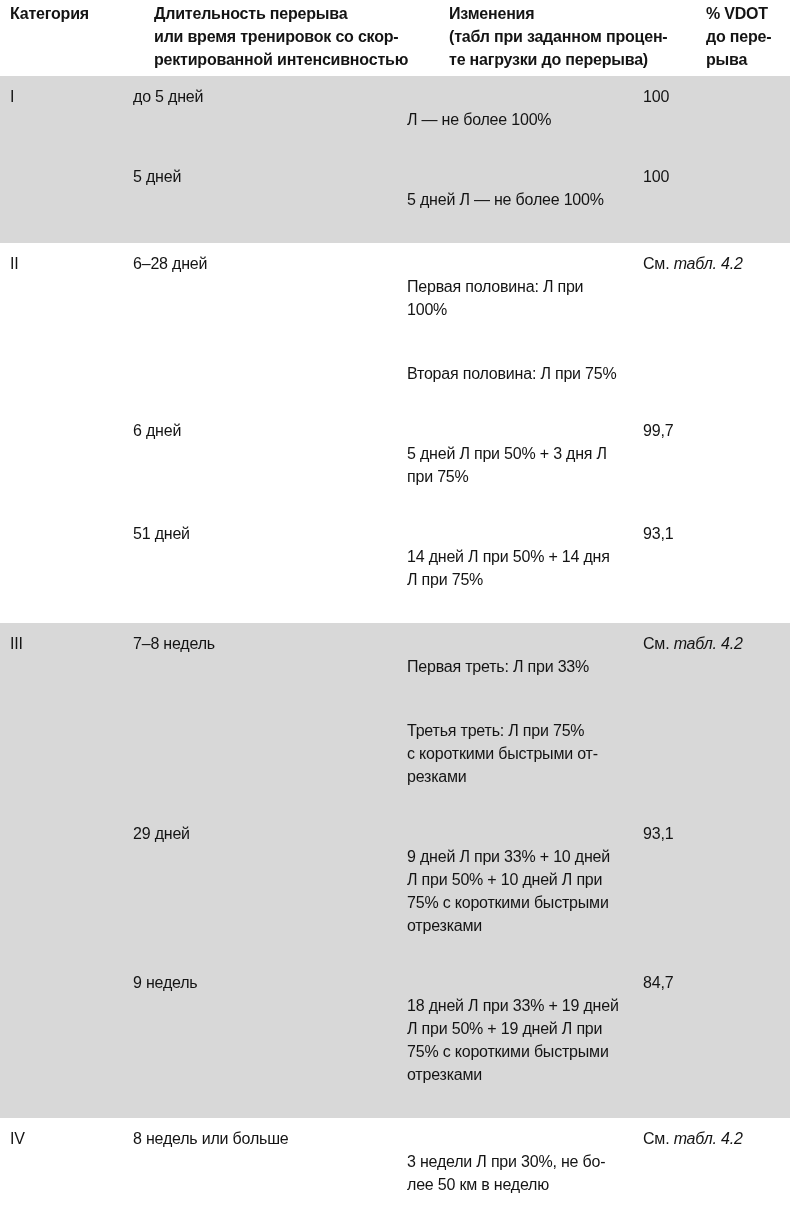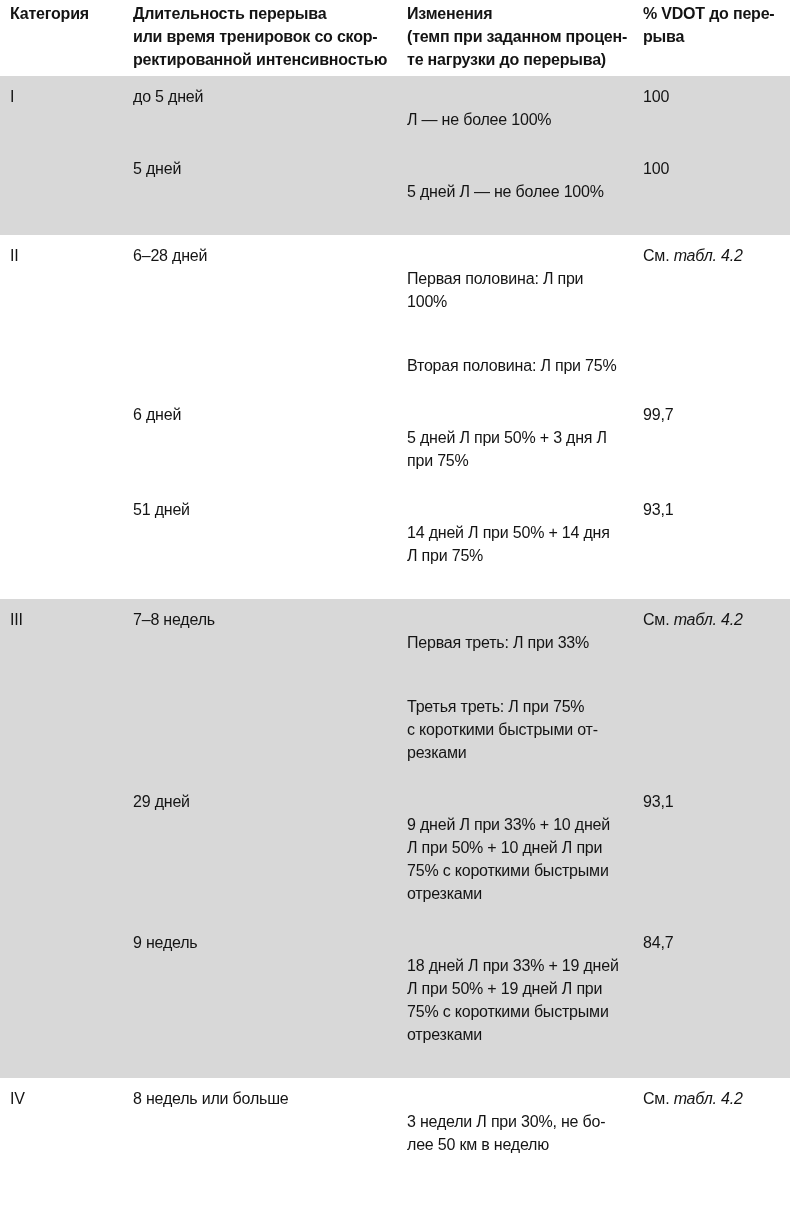--- a/index.html
+++ b/index.html
@@ -26,40 +26,41 @@
   }
   .cell {
     white-space: pre-line;
     padding-right: 14px;
     box-sizing: border-box;
   }
   .cell.cat { padding-left: 10px; }
   .header-row {
     padding: 2px 0 5px 0;
     font-weight: bold;
+    gap: 21px;
   }
   .section {
     padding: 9px 0;
   }
   .section.shaded { background: #d8d8d8; }
-  .section .row + .row { margin-top: 3px; }
+  .section .row + .row { margin-top: 11px; }
   .para + .para { margin-top: 18px; }
 </style>
 </head>
 <body>
 
 <div class="page">
 
   <div class="row header-row">
     <div class="cell cat">Категория</div>
     <div class="cell">Длительность перерыва
 или время тренировок со скор-
 ректированной интенсивностью</div>
     <div class="cell">Изменения
-(темп при заданном процен-
+(табл при заданном процен-
 те нагрузки до перерыва)</div>
     <div class="cell">% VDOT до пере-
 рыва</div>
   </div>
 
   <div class="section shaded">
     <div class="row">
       <div class="cell cat">I</div>
       <div class="cell">до 5 дней</div>
       <div class="cell">

